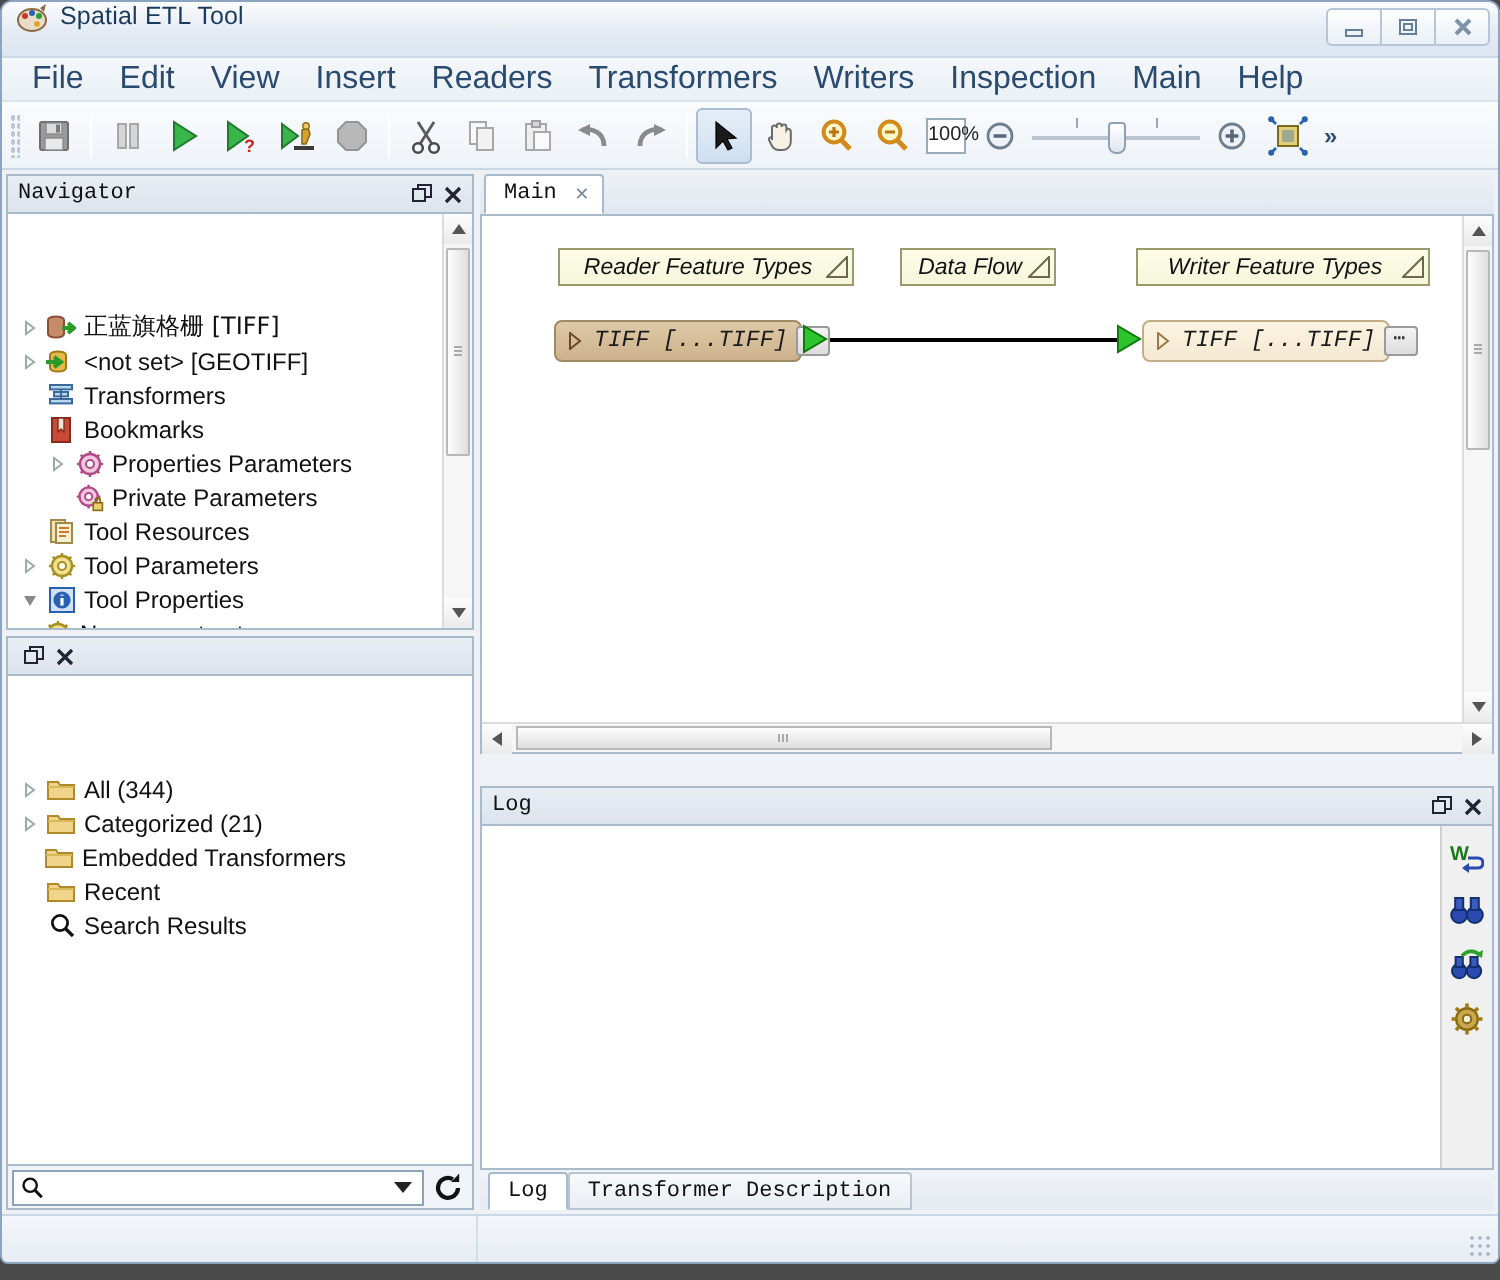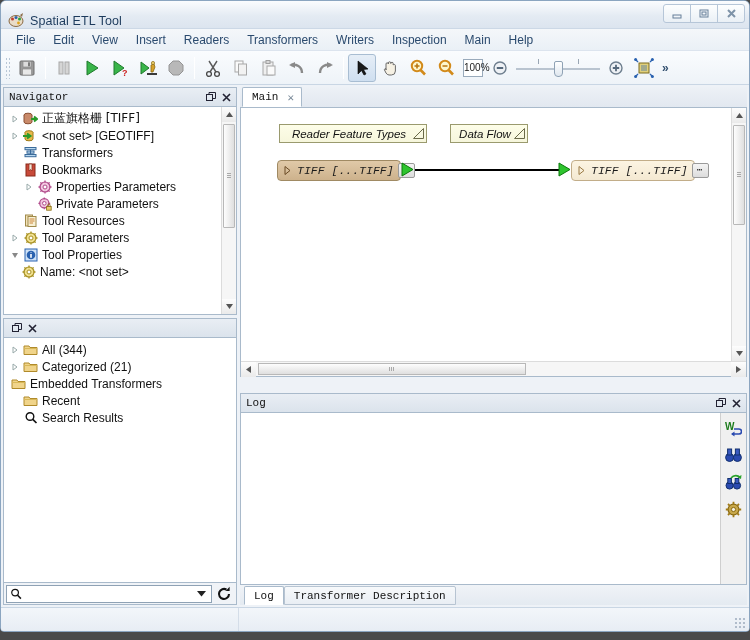--- a/index.html
+++ b/index.html
@@ -16,21 +16,21 @@
     background: linear-gradient(#f2f5f9, #e8edf4);
     border: 1px solid #8ba5c0;
     border-radius: 6px 6px 4px 4px;
     display: flex; flex-direction: column;
     overflow: hidden;
   }
   
   .titlebar {
     height: 28px; flex: 0 0 28px;
     background: linear-gradient(#fbfcfe, #e4ebf3 55%, #dce5ef);
-    display: flex; align-items: flex-end;
+    display: flex; align-items: flex-start;
     position: relative;
     border-bottom: 1px solid #ccd8e6;
   }
   .app-icon {
     width: 16px; height: 16px; margin-left: 7px; margin-right: 6px;
     position: relative; flex: 0 0 16px;
   }
   .title-text {
     font-size: 12.5px; color: #1c3a5c; letter-spacing: .1px;
   }
@@ -51,21 +51,21 @@
   .wc svg { display: block; }
   
   .menubar {
     height: 22px; flex: 0 0 22px;
     display: flex; align-items: center;
     padding-left: 6px;
     background: linear-gradient(#f4f7fa, #eaf0f6);
     border-bottom: 1px solid #dce4ee;
   }
   .menuitem {
-    padding: 14px 9px; font-size: 12px; color: #2a4a6e;
+    padding: 14px 9px; font-size: 16px; color: #2a4a6e;
     white-space: nowrap; cursor: default;
   }
   
   .toolbar {
     height: 34px; flex: 0 0 34px;
     display: flex; align-items: center;
     padding: 0 4px;
     background: linear-gradient(#fafcfe, #eef3f8);
     border-bottom: 1px solid #c9d6e4;
     position: relative;
@@ -144,21 +144,21 @@
     color: #223; margin-left: 1px;
   }
   .panel-body {
     flex: 1 1 auto; min-height: 0;
     background: #fff; border: 1px solid #a9bacb;
     position: relative; overflow: hidden;
     display: flex;
   }
   .tree {
     flex: 1 1 auto; padding: 3px 0 0 0; overflow: hidden;
-    font-size: 12px; color: #111;
+    font-size: 12px; color: #111; margin-top: 45px;
   }
   .tnode {
     display: flex; align-items: center; height: 17px;
     white-space: nowrap; padding-left: 4px;
   }
   .twist {
     width: 14px; flex: 0 0 14px; display: flex;
     align-items: center; justify-content: center;
   }
   .twist svg { display: block; }
@@ -759,21 +759,21 @@
               </div>
               <div class="ticon">
                 <svg width="15" height="13" viewBox="0 0 15 13">
                   <path d="M1 3 L1 11.5 L14 11.5 L14 4.5 L7 4.5 L6 3 Z" fill="#f0d48a" stroke="#b08a2a"></path>
                   <path d="M1 5.5 L14 5.5" stroke="#d8b858"></path>
                 </svg>
               </div>
               <div class="tlabel">Categorized (21)</div>
             </div>
 
-            <div class="tnode" style="padding-left:6px">
+            <div class="tnode" style="padding-left:17px">
               <div class="ticon">
                 <svg width="15" height="13" viewBox="0 0 15 13">
                   <path d="M1 3 L1 11.5 L14 11.5 L14 4.5 L7 4.5 L6 3 Z" fill="#f0d48a" stroke="#b08a2a"></path>
                   <path d="M1 5.5 L14 5.5" stroke="#d8b858"></path>
                 </svg>
               </div>
               <div class="tlabel">Embedded Transformers</div>
             </div>
 
             <div class="tnode" style="padding-left:18px">
@@ -846,20 +846,28 @@
                 </span>
               </div>
               <div class="bookmark" style="left:209px;top:16px;width:78px">
                 <span>Data Flow</span>
                 <span class="corner">
                   <svg width="11" height="11" viewBox="0 0 11 11">
                       <path d="M0.5 10.5 L10.5 10.5 L10.5 0.5 Z" fill="none" stroke="#6a6a4a" stroke-width="1"></path>
                     </svg>
                 </span>
               </div>
+              <div class="bookmark" style="left:327px;top:16px;width:147px">
+                <span>Writer Feature Types</span>
+                <span class="corner">
+                  <svg width="11" height="11" viewBox="0 0 11 11">
+                      <path d="M0.5 10.5 L10.5 10.5 L10.5 0.5 Z" fill="none" stroke="#6a6a4a" stroke-width="1"></path>
+                    </svg>
+                </span>
+              </div>
 
               <div class="link" style="left:168px;top:61px;width:156px"></div>
 
               <div class="node reader" style="left:36px;top:52px;width:124px">
                 <span class="nodearrow">
                   <svg width="7" height="9" viewBox="0 0 7 9">
                       <path d="M1 0.5 L6 4.5 L1 8.5 Z" fill="none" stroke="#6a4a24" stroke-width="1"></path>
                     </svg>
                 </span>
                 <span class="nodelabel">TIFF [...TIFF]</span>

